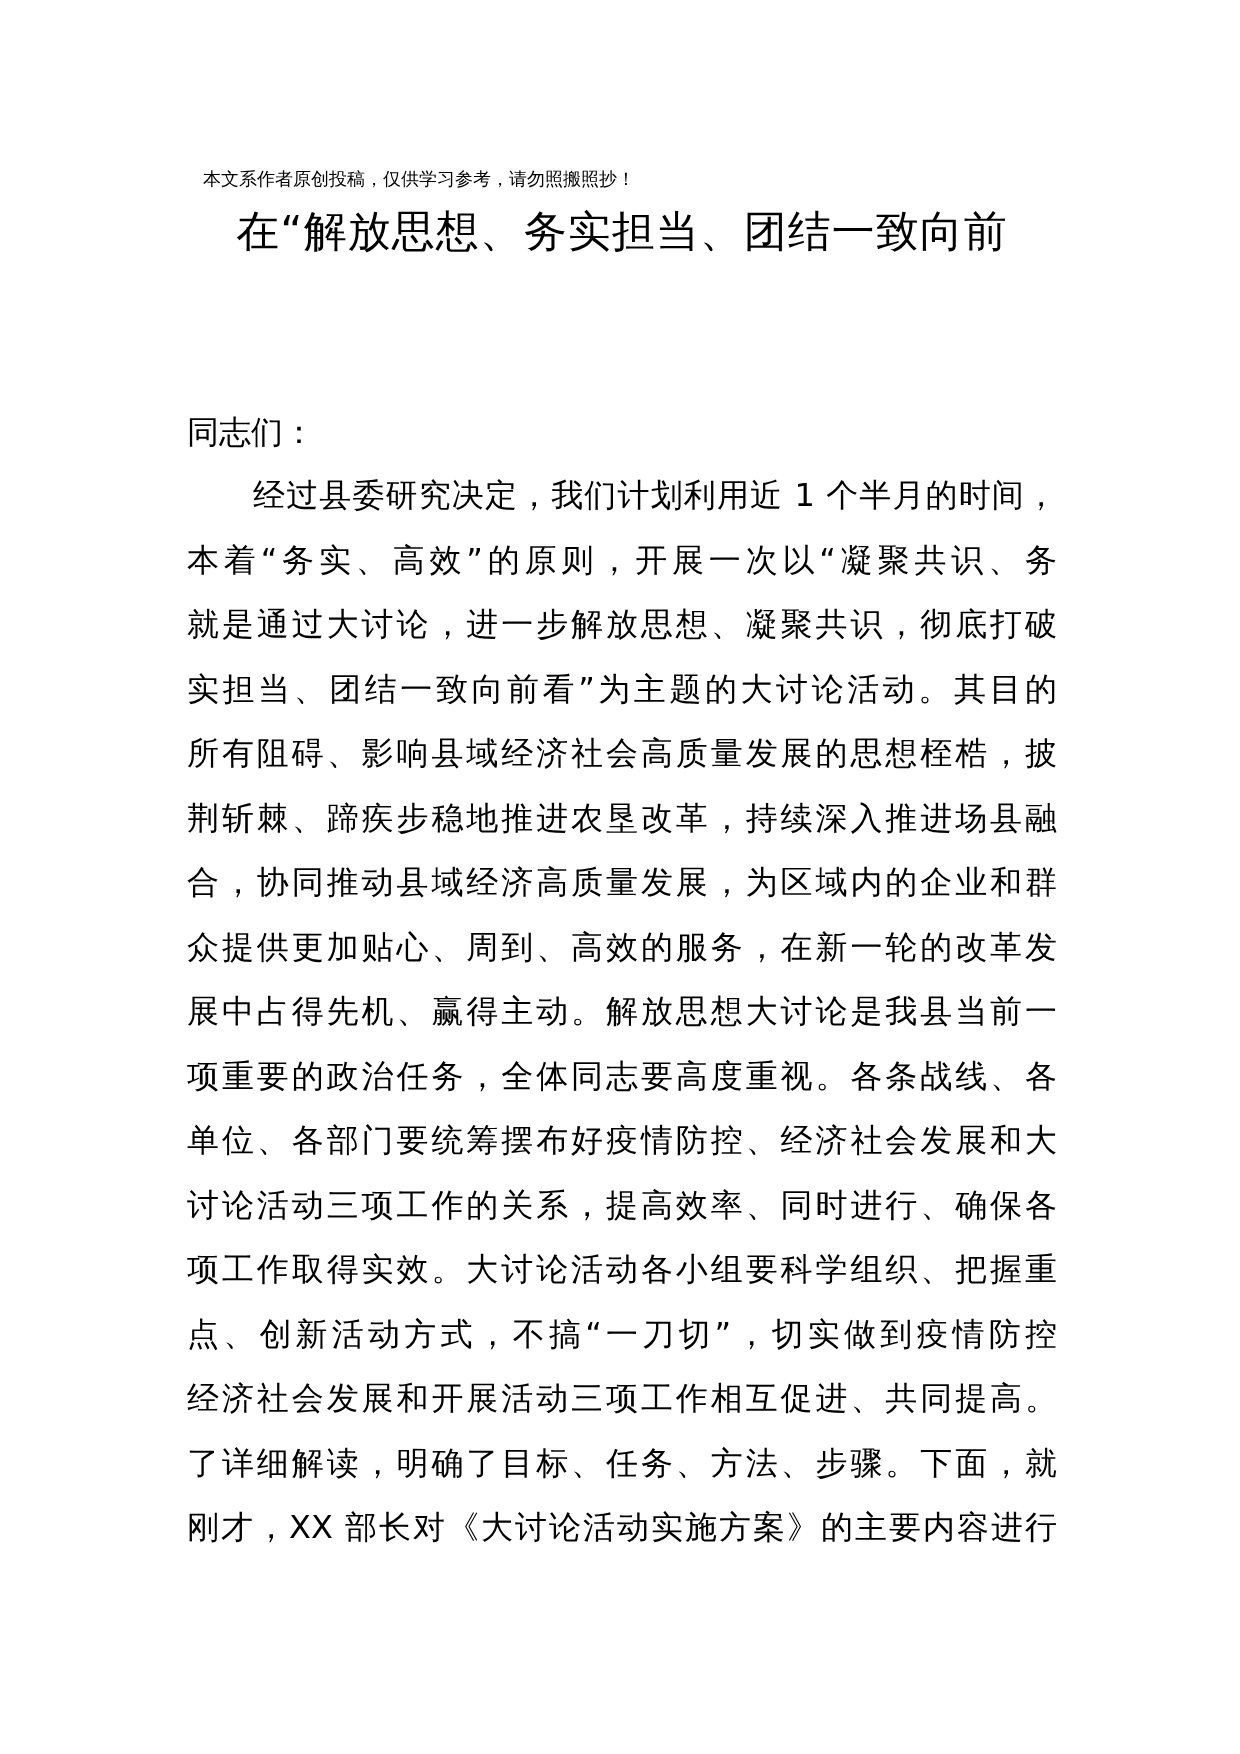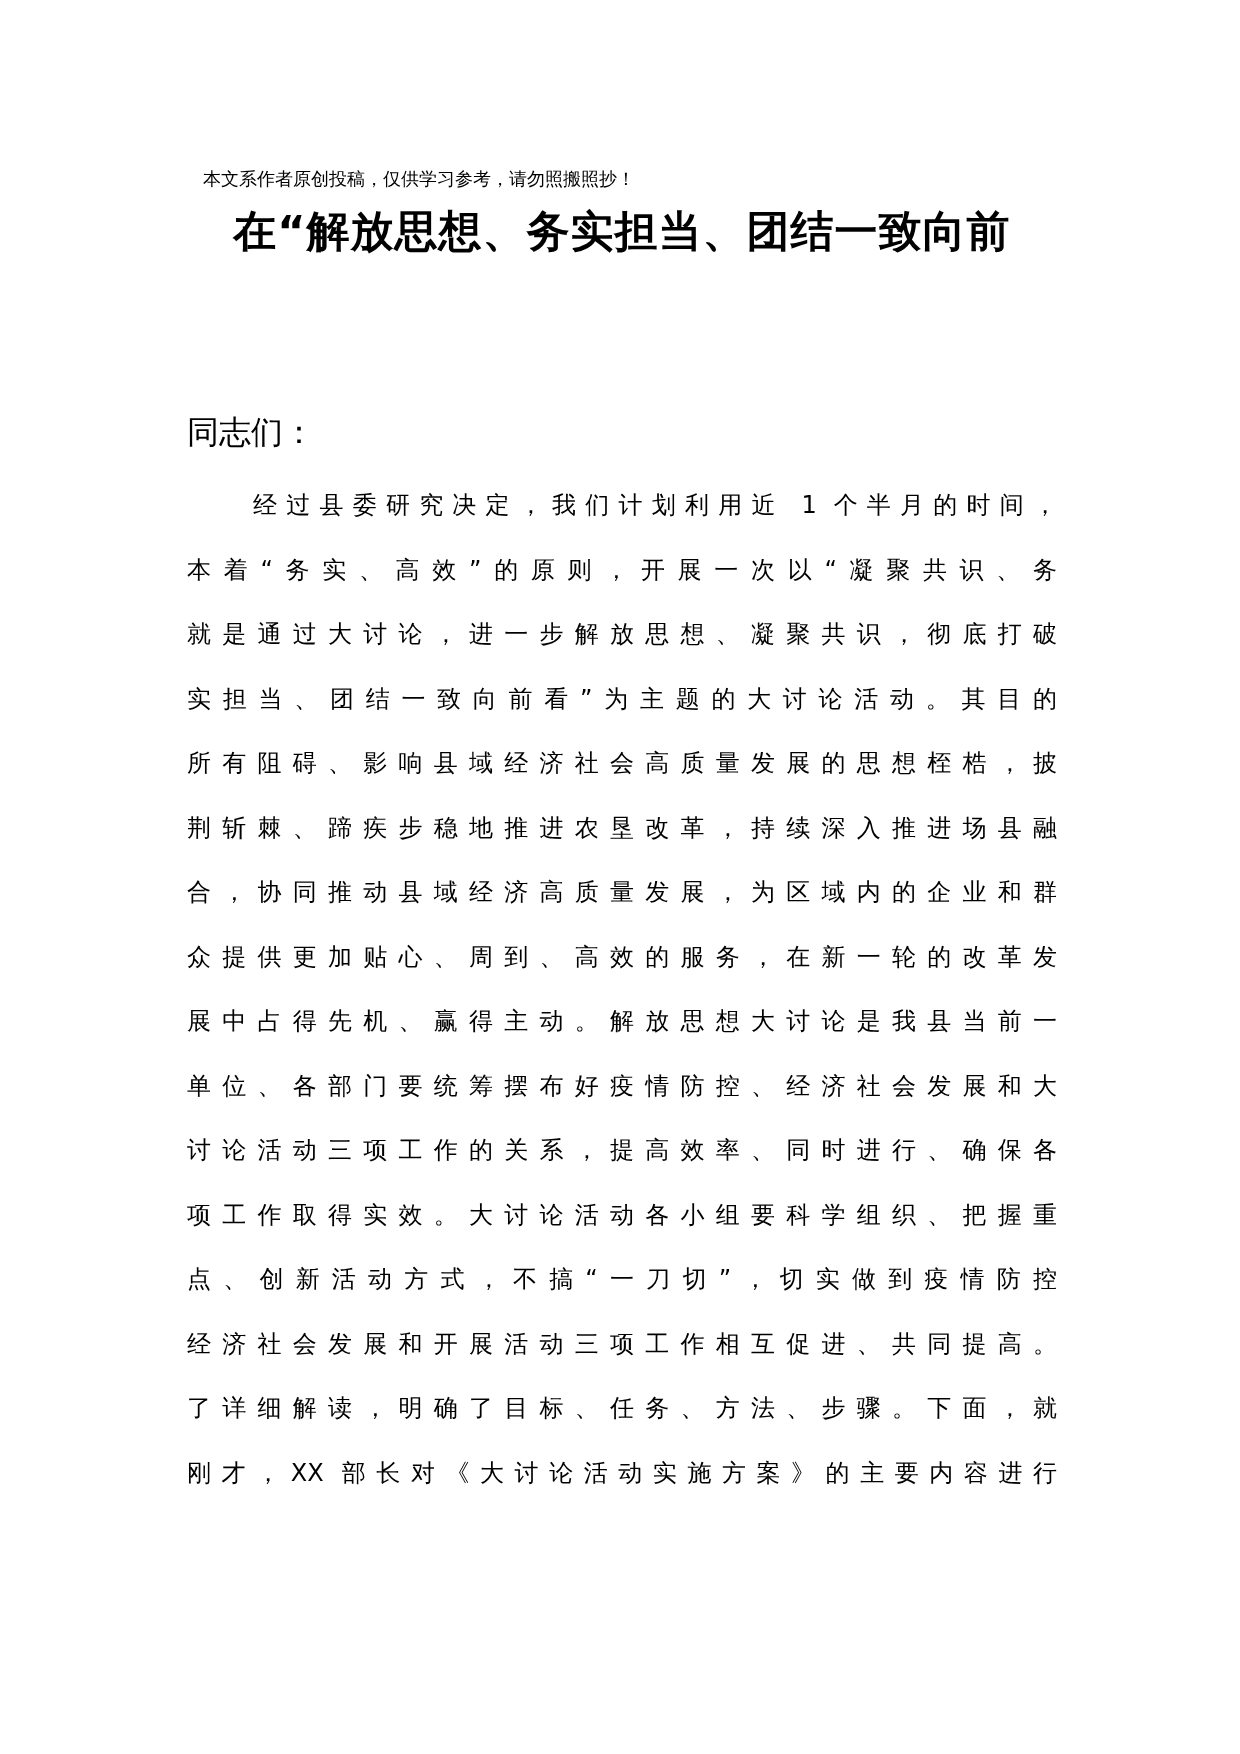--- a/index.html
+++ b/index.html
@@ -32,34 +32,34 @@
     .title {
       position: absolute;
       top: 200px;
       left: 0;
       width: 870px;
       text-align: center;
       font-size: 43px;
       line-height: 62px;
       letter-spacing: 1px;
     }
-    .title .line { display: block; white-space: nowrap; font-weight: bold; }
+    .title .line { display: block; white-space: nowrap; }
     .salutation {
       position: absolute;
       top: 400px;
       left: 0;
       font-size: 32px;
       line-height: 64px;
     }
     .body-text {
       position: absolute;
-      top: 473px;
+      top: 463px;
       left: 0;
       width: 870px;
-      font-size: 24px;
+      font-size: 32px;
       line-height: 64.5px;
     }
     .body-text .line {
       display: block;
       white-space: nowrap;
       text-align: justify;
       text-align-last: justify;
       height: 64.5px;
     }
     .body-text .line.first {
@@ -81,20 +81,21 @@
   <div class="body-text">
     <span class="line first">经过县委研究决定，我们计划利用近 1 个半月的时间，</span>
     <span class="line">本着“务实、高效”的原则，开展一次以“凝聚共识、务</span>
     <span class="line">就是通过大讨论，进一步解放思想、凝聚共识，彻底打破</span>
     <span class="line">实担当、团结一致向前看”为主题的大讨论活动。其目的</span>
     <span class="line">所有阻碍、影响县域经济社会高质量发展的思想桎梏，披</span>
     <span class="line">荆斩棘、蹄疾步稳地推进农垦改革，持续深入推进场县融</span>
     <span class="line">合，协同推动县域经济高质量发展，为区域内的企业和群</span>
     <span class="line">众提供更加贴心、周到、高效的服务，在新一轮的改革发</span>
     <span class="line">展中占得先机、赢得主动。解放思想大讨论是我县当前一</span>
+    <span class="line">项重要的政治任务，全体同志要高度重视。各条战线、各</span>
     <span class="line">单位、各部门要统筹摆布好疫情防控、经济社会发展和大</span>
     <span class="line">讨论活动三项工作的关系，提高效率、同时进行、确保各</span>
     <span class="line">项工作取得实效。大讨论活动各小组要科学组织、把握重</span>
     <span class="line">点、创新活动方式，不搞“一刀切”，切实做到疫情防控</span>
     <span class="line">经济社会发展和开展活动三项工作相互促进、共同提高。</span>
     <span class="line">了详细解读，明确了目标、任务、方法、步骤。下面，就</span>
     <span class="line">刚才，XX 部长对《大讨论活动实施方案》的主要内容进行</span>
   </div>
 </div>
 

